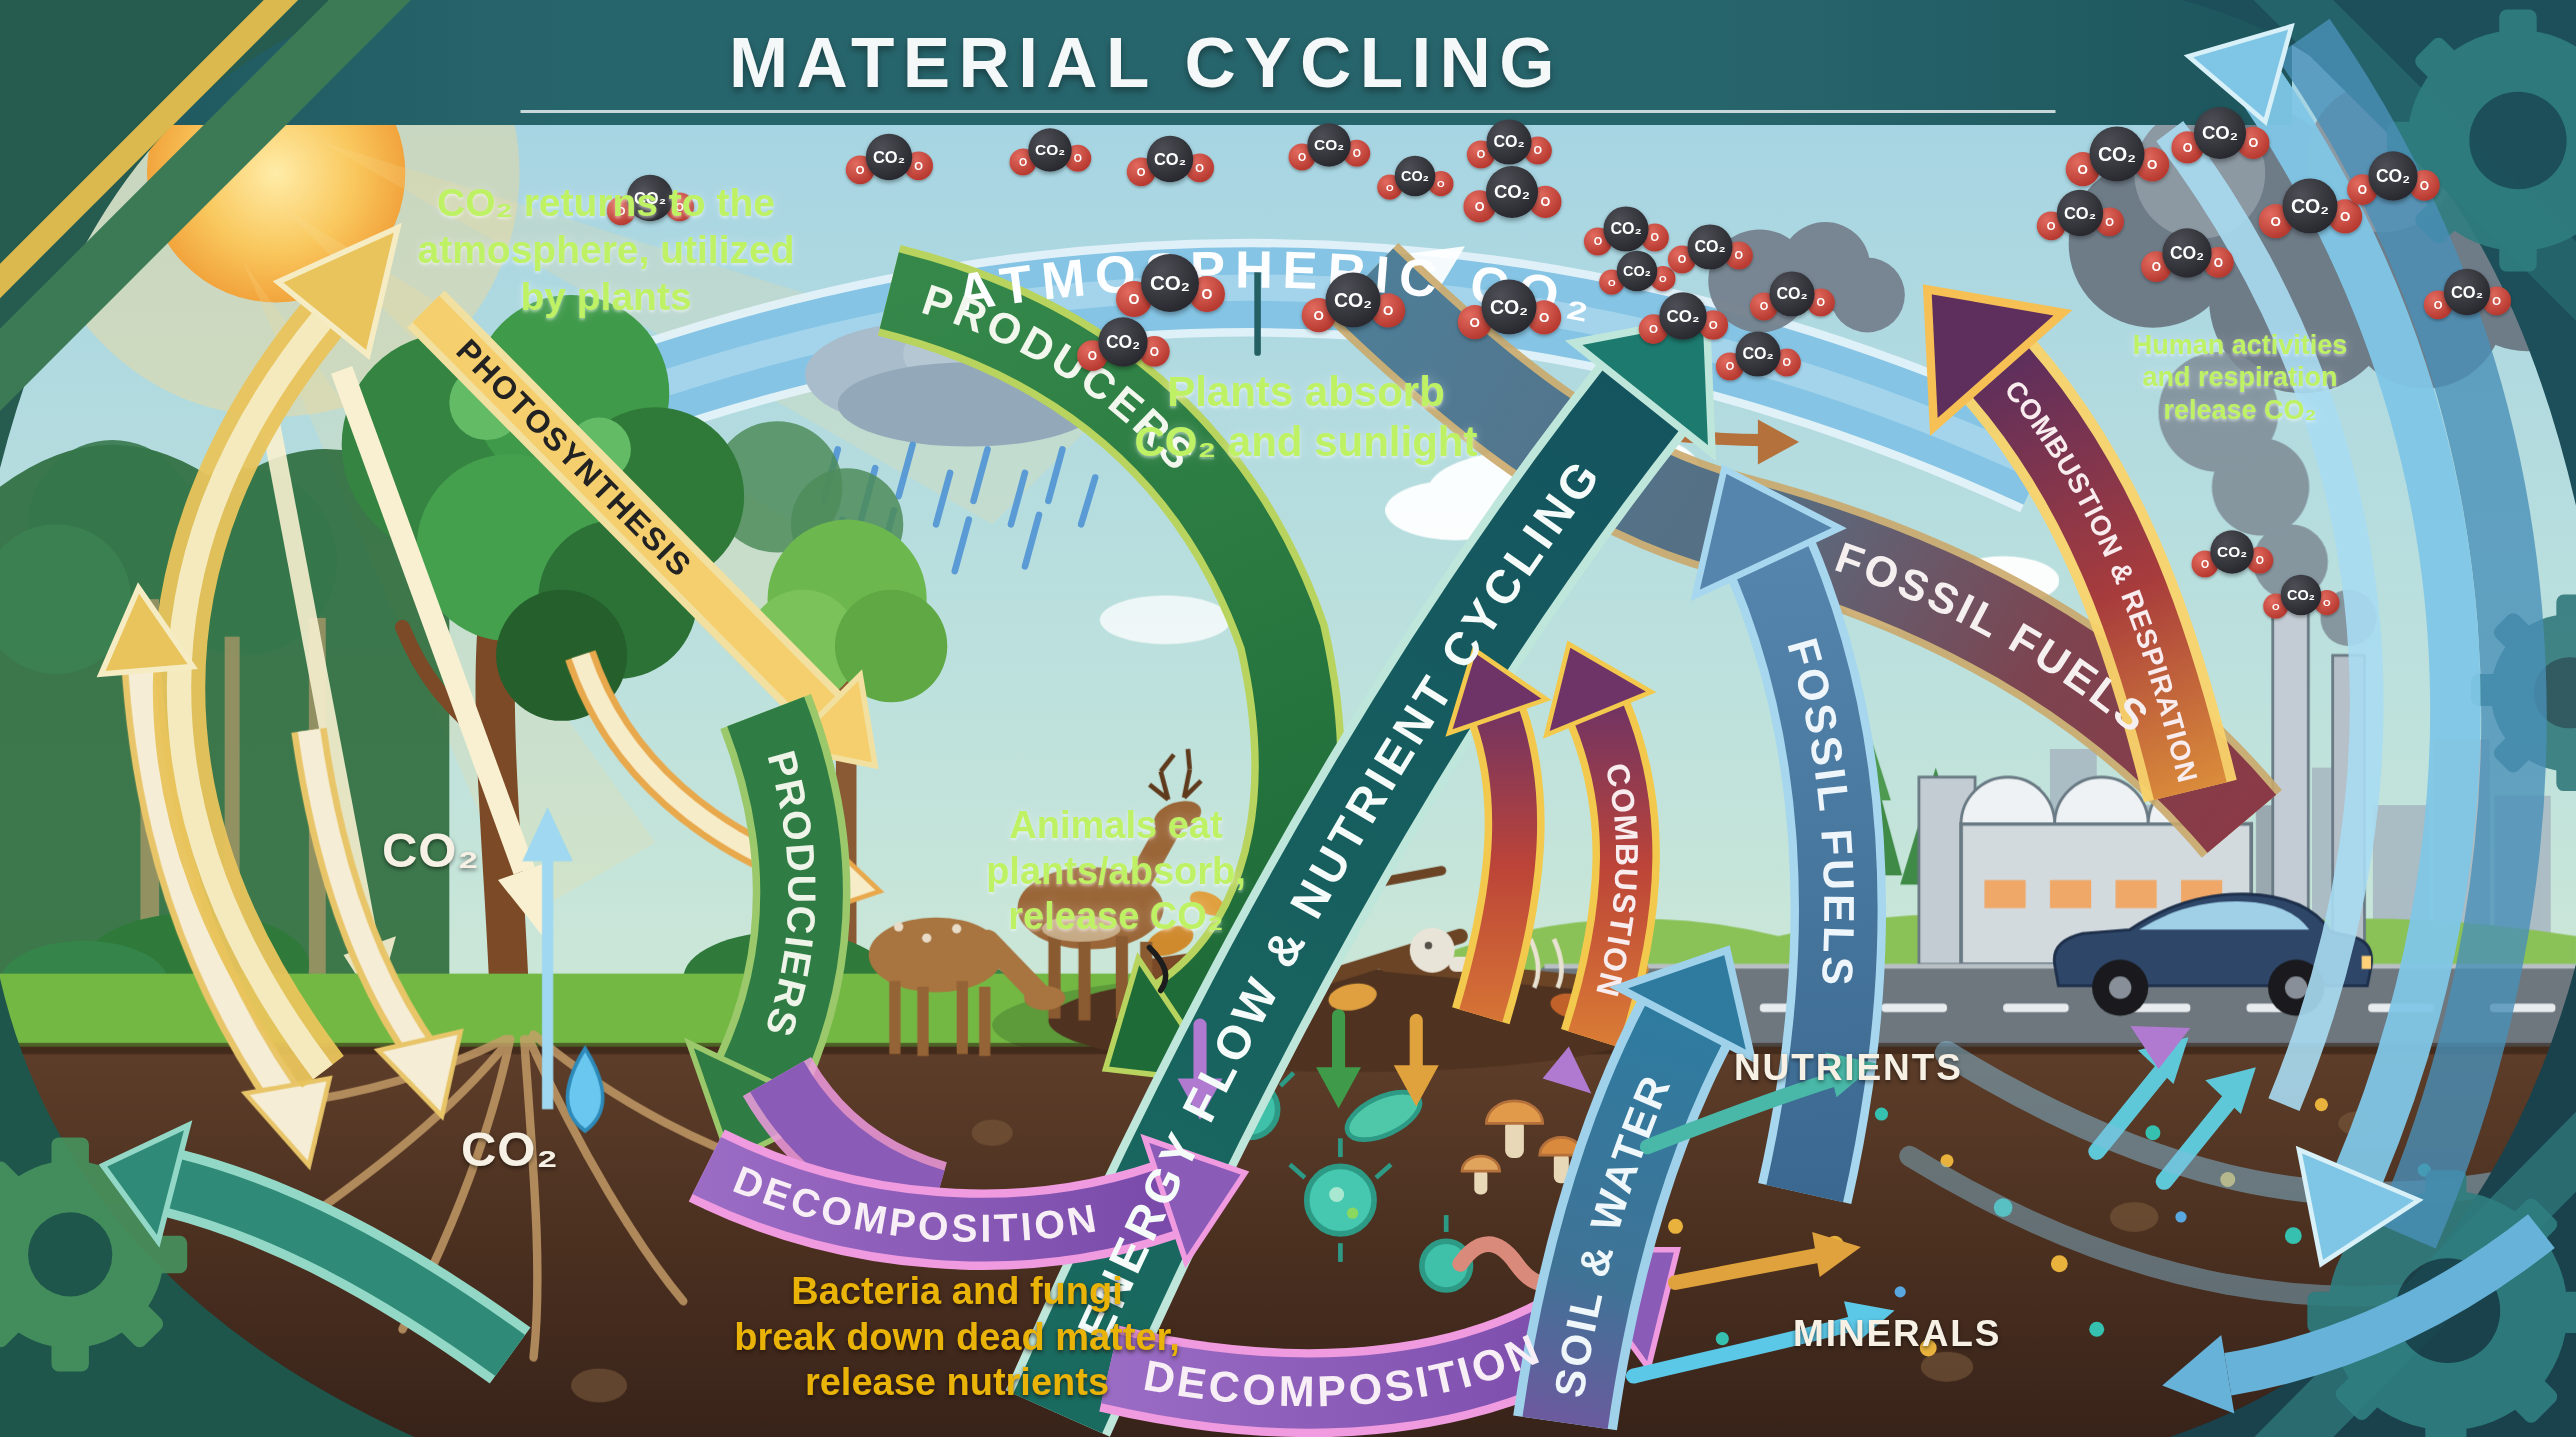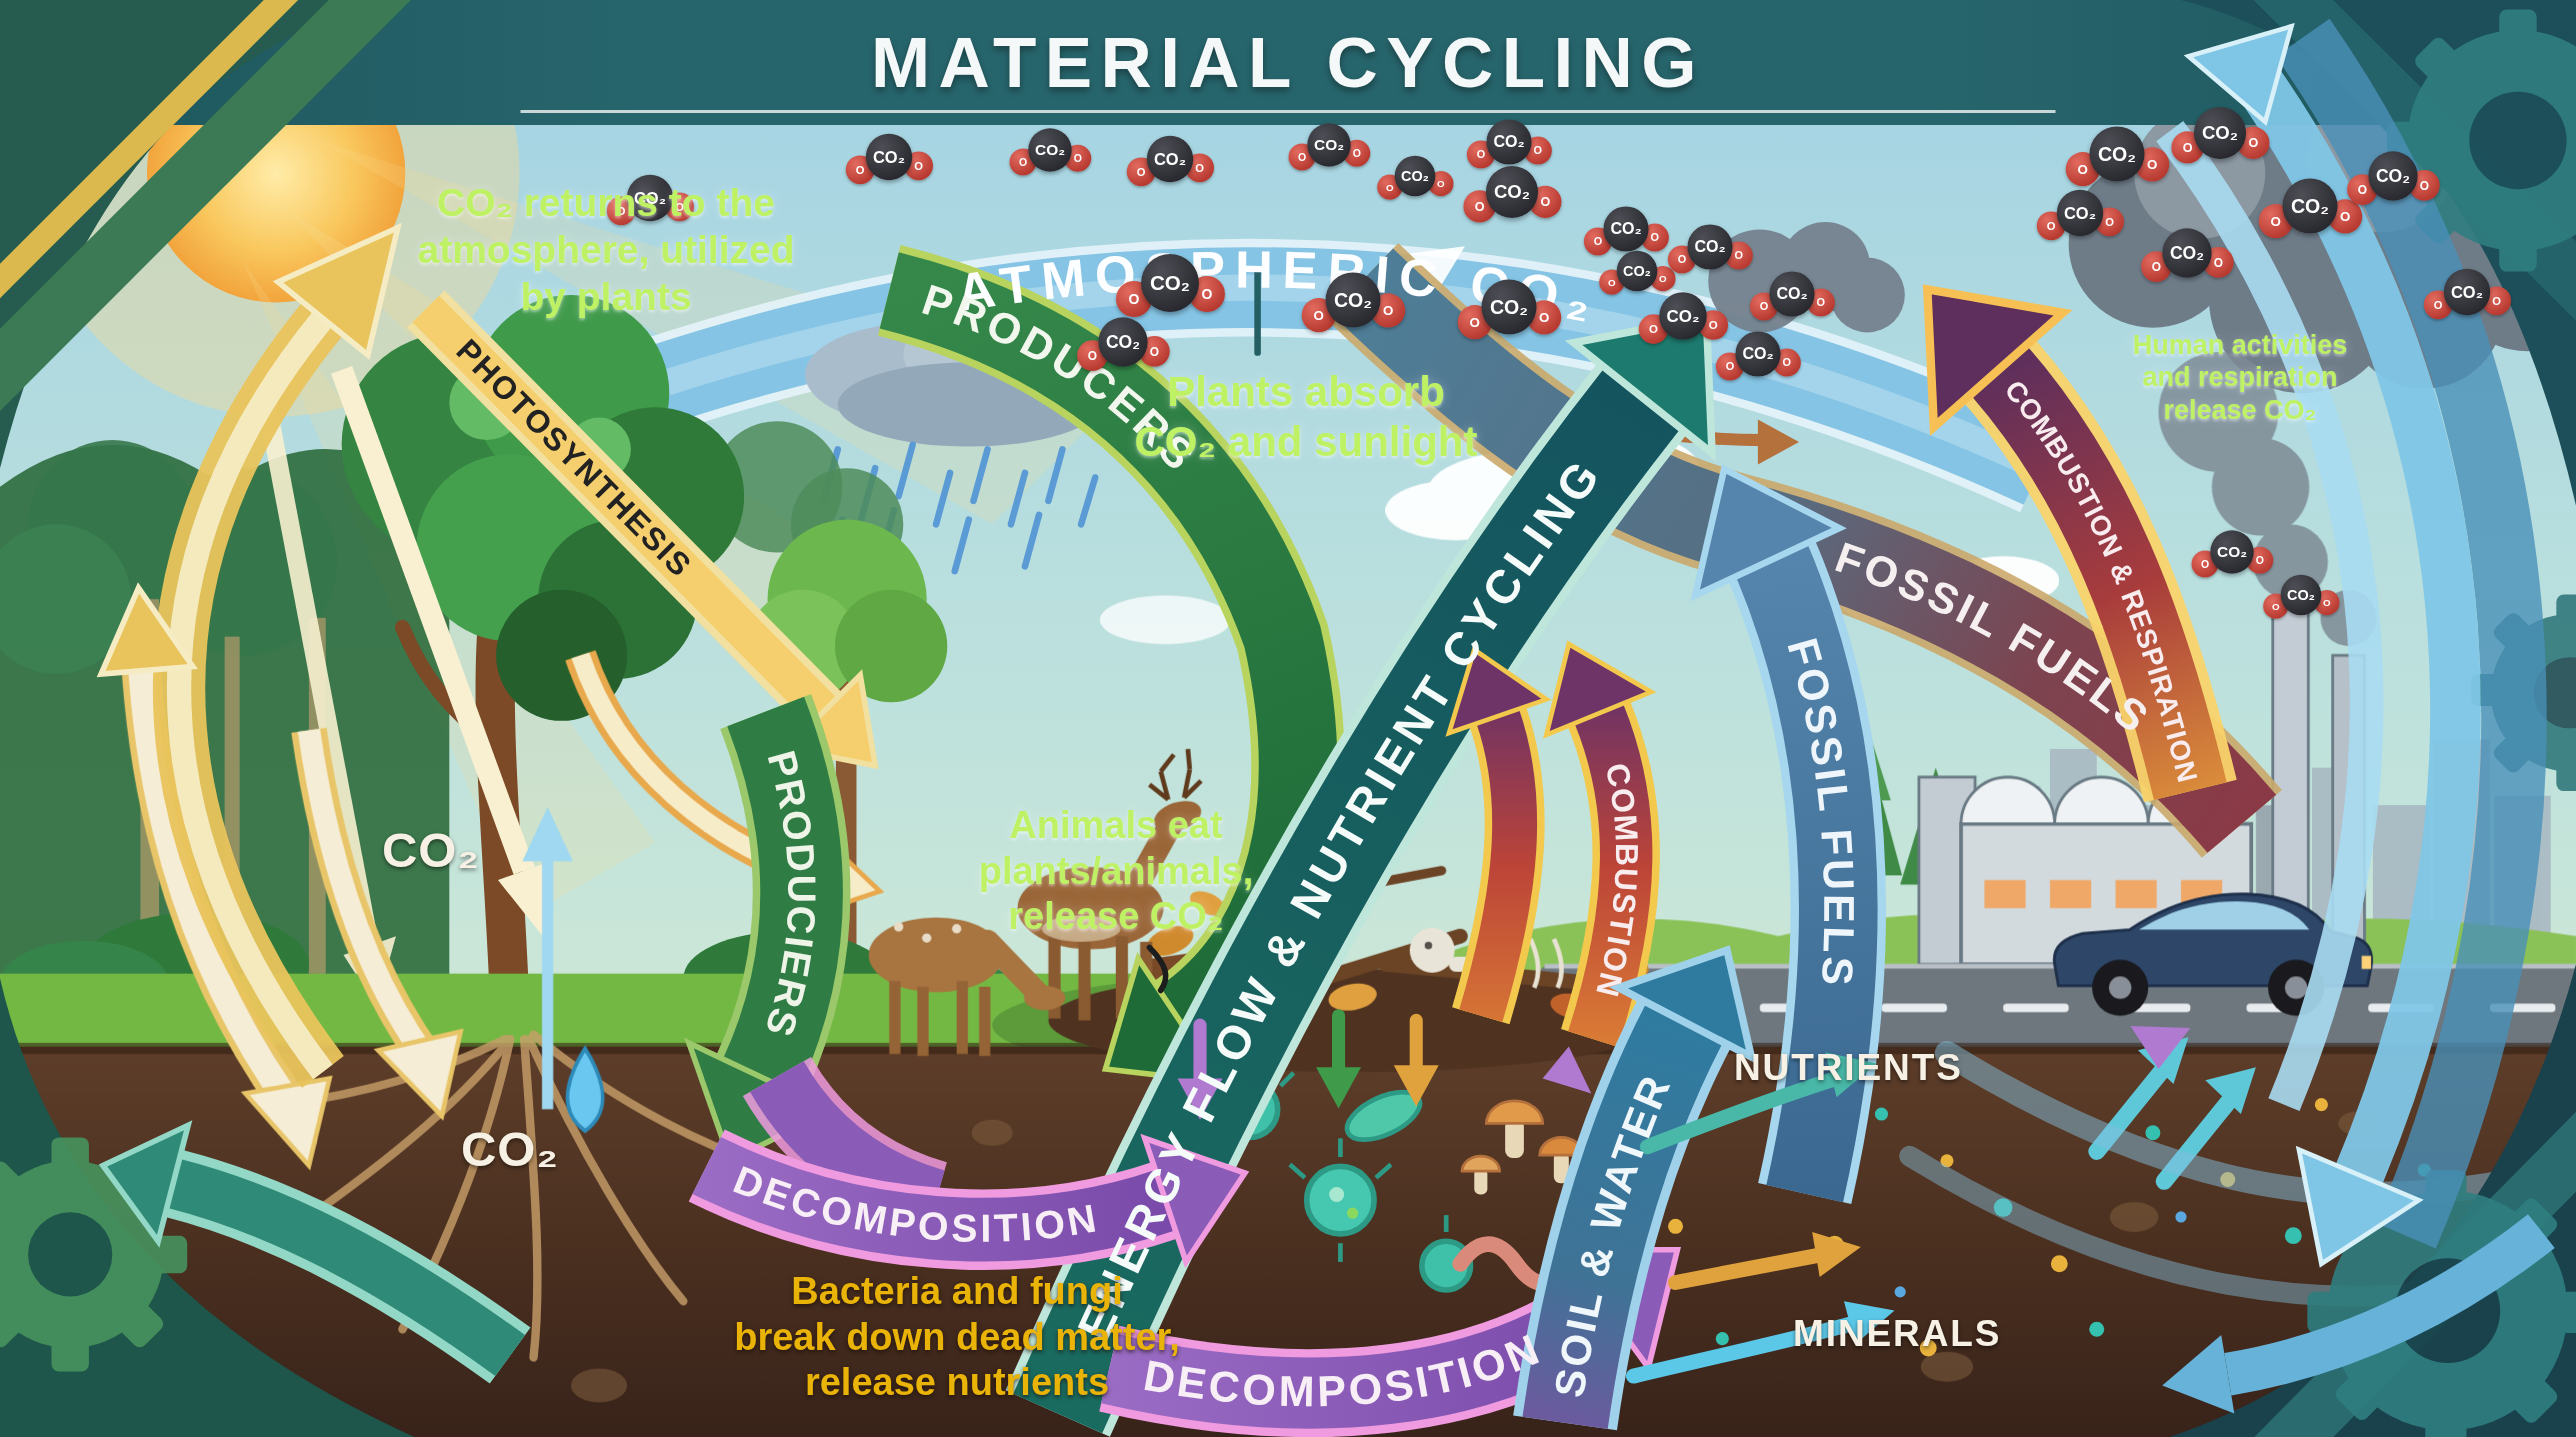--- a/index.html
+++ b/index.html
@@ -1,21 +1,21 @@
 <!DOCTYPE html>
 <html style="font-size:15px"><head>
 <meta charset="utf-8">
 <style>
   html,body{margin:0;padding:0;background:#12323a;}
   #stage{position:relative;width:2576px;height:1438px;overflow:hidden;
          font-family:"Liberation Sans","DejaVu Sans",sans-serif;background:#1d4f57;}
   #stage svg{position:absolute;left:0;top:0;}
   .bt{font-family:"Liberation Sans","DejaVu Sans",sans-serif;font-weight:bold;}
   
-  #banner{position:absolute;left:0;top:0;width:2576px;height:125px;z-index:30;
+  #banner{position:absolute;left:0;top:0;width:2292px;height:125px;z-index:30;
           background:linear-gradient(90deg,#1d565c,#27656c 25%,#27656c 75%,#1d565c);
           display:flex;align-items:center;justify-content:center;}
   #banner .title{color:#f4f8f8;font-weight:bold;font-size:71px;letter-spacing:8.4px;
           text-shadow:0 3.7px 7.5px rgba(0,0,0,.35);}
   #underline{position:absolute;left:50%;transform:translateX(-50%);top:110px;width:1535px;height:2.8px;
           background:rgba(255,255,255,.75);z-index:31;}
   
   .ann{position:absolute;z-index:60;font-weight:bold;color:#bef264;text-align:center;
        white-space:pre-line;line-height:1.2;
        text-shadow:0 1.9px 2.8px rgba(255,255,255,.45),0 0 11.2px rgba(255,255,255,.3);}
@@ -802,21 +802,21 @@
 
 <div class="ann" style="left:344px;top:180px;width:524px;font-size:39px;">CO₂ returns to the
 atmosphere, utilized
 by plants</div>
 <div class="ann" style="left:1086px;top:367px;width:440px;font-size:42px;">Plants absorb
 CO₂ and sunlight</div>
 <div class="ann" style="left:2020px;top:329px;width:440px;font-size:27px;">Human activities
 and respiration
 release CO₂</div>
 <div class="ann" style="left:929px;top:803px;width:374px;font-size:38px;">Animals eat
-plants/animals,
+plants/absorb,
 release CO₂</div>
 <div class="ann ann-light" style="left:695px;top:1269px;width:524px;font-size:38px;">Bacteria and fungi
 break down dead matter,
 release nutrients</div>
 <div class="mini" style="left:1734px;top:1047px;font-size:37px;">NUTRIENTS</div>
 <div class="mini" style="left:1793px;top:1297px;font-size:37px;margin-top:16px;">MINERALS</div>
 <div class="mini" style="left:382px;top:822px;font-size:49px;letter-spacing:0.9px;">CO₂</div>
 <div class="mini" style="left:461px;top:1121px;font-size:49px;letter-spacing:0.9px;">CO₂</div>
 
 </div>

